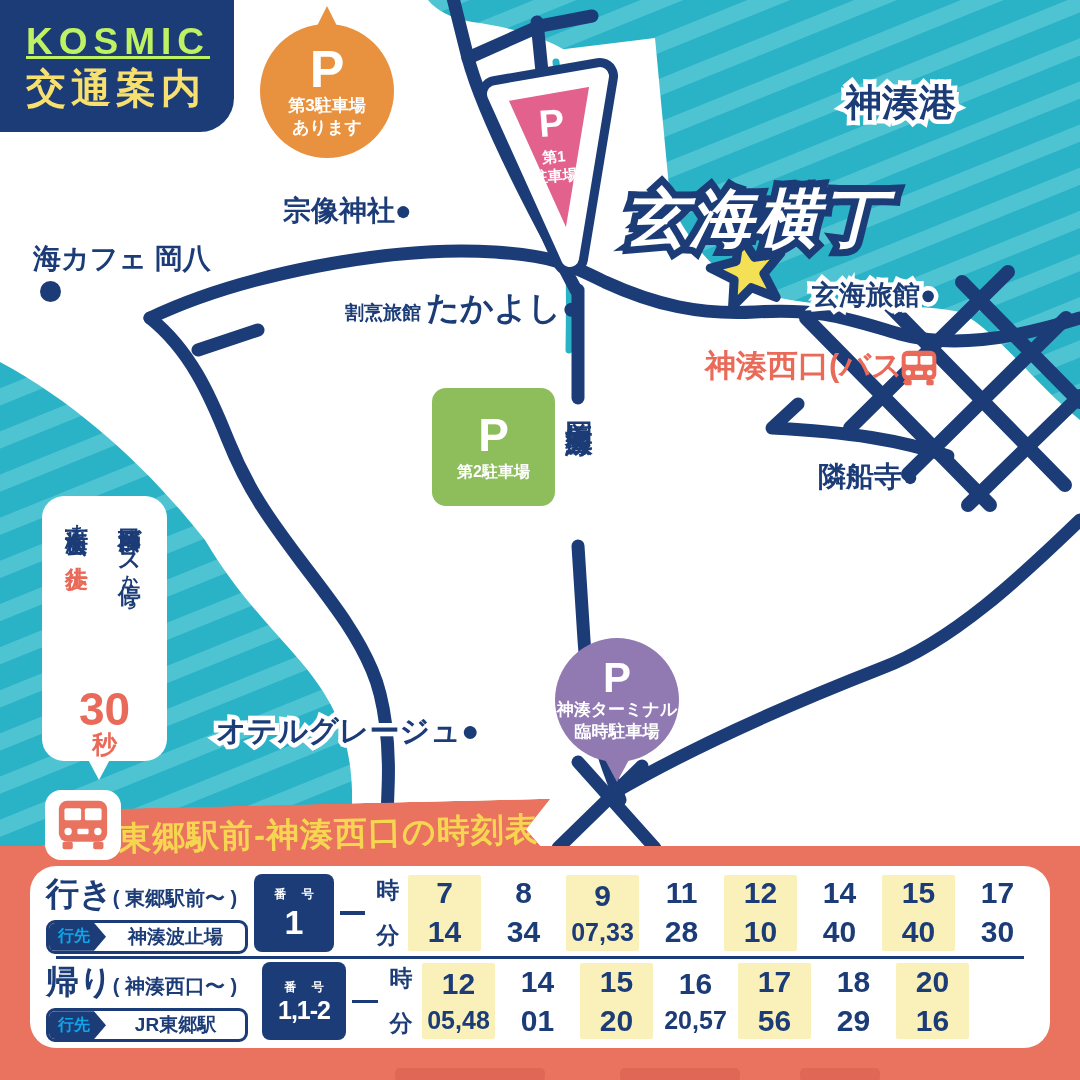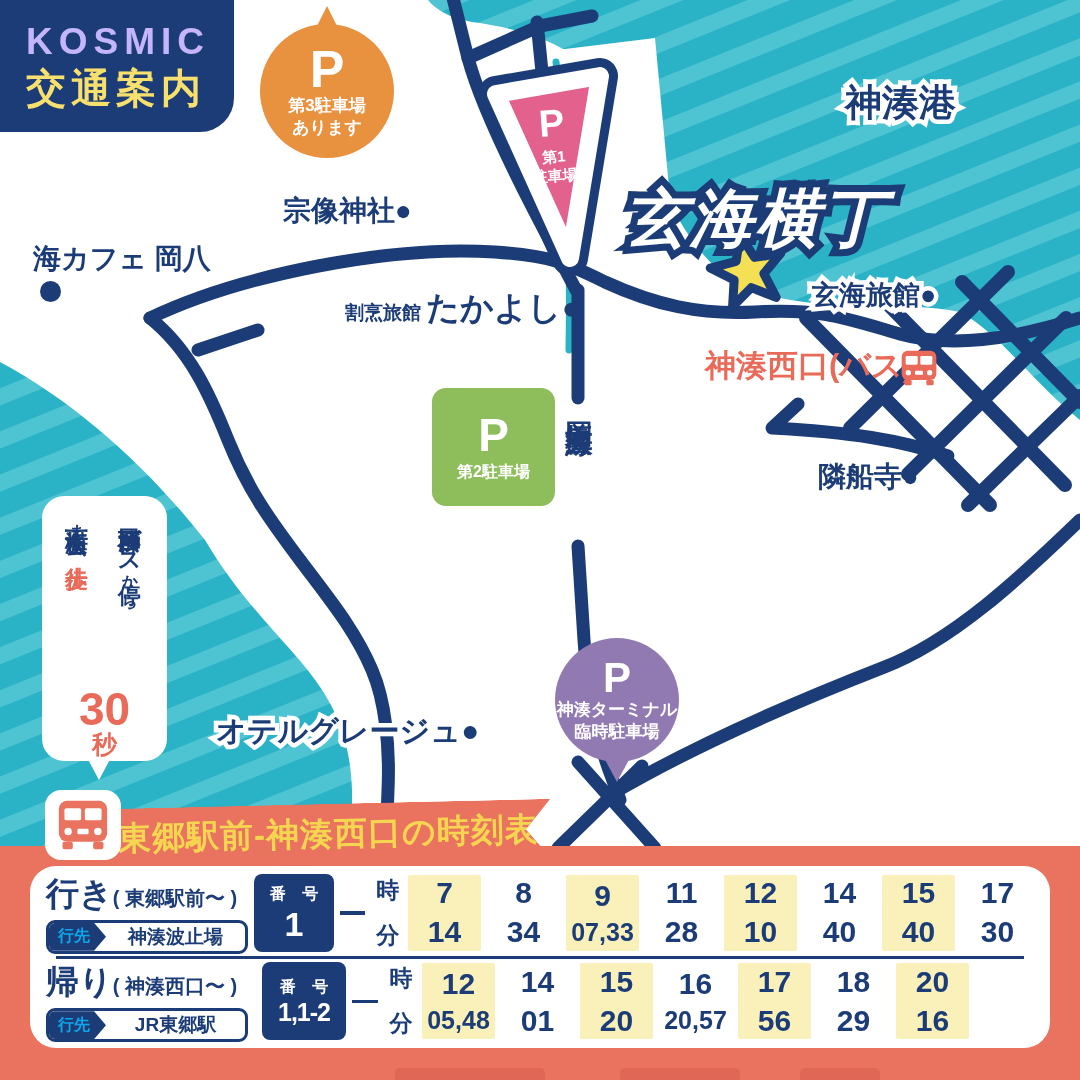--- a/index.html
+++ b/index.html
@@ -48,36 +48,36 @@
   .tt-left{width:212px;display:flex;flex-direction:column;justify-content:center;gap:3px;}
   .tt-dir-line{display:flex;align-items:baseline;color:#1c3c77;white-space:nowrap;}
   .tt-dir{font-size:33px;}
   .tt-from{font-size:20px;}
   .tt-dest-badge{display:flex;align-items:stretch;border:3px solid #1c3c77;border-radius:9px;height:28px;width:196px;overflow:hidden;background:#fff;}
   .tt-dest-tab{background:#1c3c77;color:#0ea5e9;font-size:16px;display:flex;align-items:center;padding:0 16px 0 9px;
                clip-path:polygon(0 0,calc(100% - 12px) 0,100% 50%,calc(100% - 12px) 100%,0 100%);}
   .tt-dest{flex:1;display:flex;align-items:center;justify-content:center;color:#1c3c77;font-size:19px;white-space:nowrap;}
   .tt-number{width:84px;height:78px;background:#1c3c77;border-radius:8px;color:#fff;display:flex;
              flex-direction:column;align-items:center;justify-content:center;gap:2px;margin-left:4px;}
-  .tt-number-label{font-size:16px;letter-spacing:6px;padding-left:6px;}
+  .tt-number-label{font-size:12px;letter-spacing:6px;padding-left:6px;}
   .tt-number-value{font-size:34px;line-height:1;}
   .tt-number-value.small{font-size:25px;letter-spacing:-1px;}
   .tt-dash{width:26px;height:3.5px;background:#1c3c77;margin:0 6px;}
   .tt-hm{display:flex;flex-direction:column;gap:14px;font-size:23px;color:#1c3c77;width:34px;align-items:center;margin-right:4px;}
   .tt-cols{display:flex;gap:6px;flex:1;}
   .tt-cell{width:73px;height:76px;display:flex;flex-direction:column;justify-content:center;gap:9px;text-align:center;border-radius:2px;}
   .tt-cell.hl{background:#faf0ba;}
   .tt-hour,.tt-min{font-size:30px;color:#1c3c77;line-height:1;font-weight:bold;}
   .tt-divider{border-top:3.5px solid #1c3c77;margin:0 10px;}
   .blob{position:absolute;background:#d85a4e;opacity:.5;border-radius:5px;height:14px;top:1068px;}
 
   
   .kosmic{position:absolute;left:0;top:0;width:234px;height:132px;background:#1c3c77;border-radius:0 0 34px 0;
           display:flex;flex-direction:column;justify-content:center;padding-left:26px;box-sizing:border-box;gap:4px;}
-  .kosmic .brand{color:#c4b5fd;font-size:37px;letter-spacing:6px;line-height:1.1;}
+  .kosmic .brand{color:#bef264;font-size:37px;letter-spacing:6px;line-height:1.1;text-decoration:underline;}
   .kosmic .ttl{color:#f7e06e;font-size:40px;letter-spacing:5px;line-height:1.1;}
 </style>
 </head>
 <body>
 
 <div class="stage">
 
   <svg class="abs" style="left:0;top:0" width="1080" height="1080" viewBox="0 0 1080 1080">
     <defs>
       <pattern id="seastripe" width="40" height="40" patternUnits="userSpaceOnUse" patternTransform="rotate(-22)">

